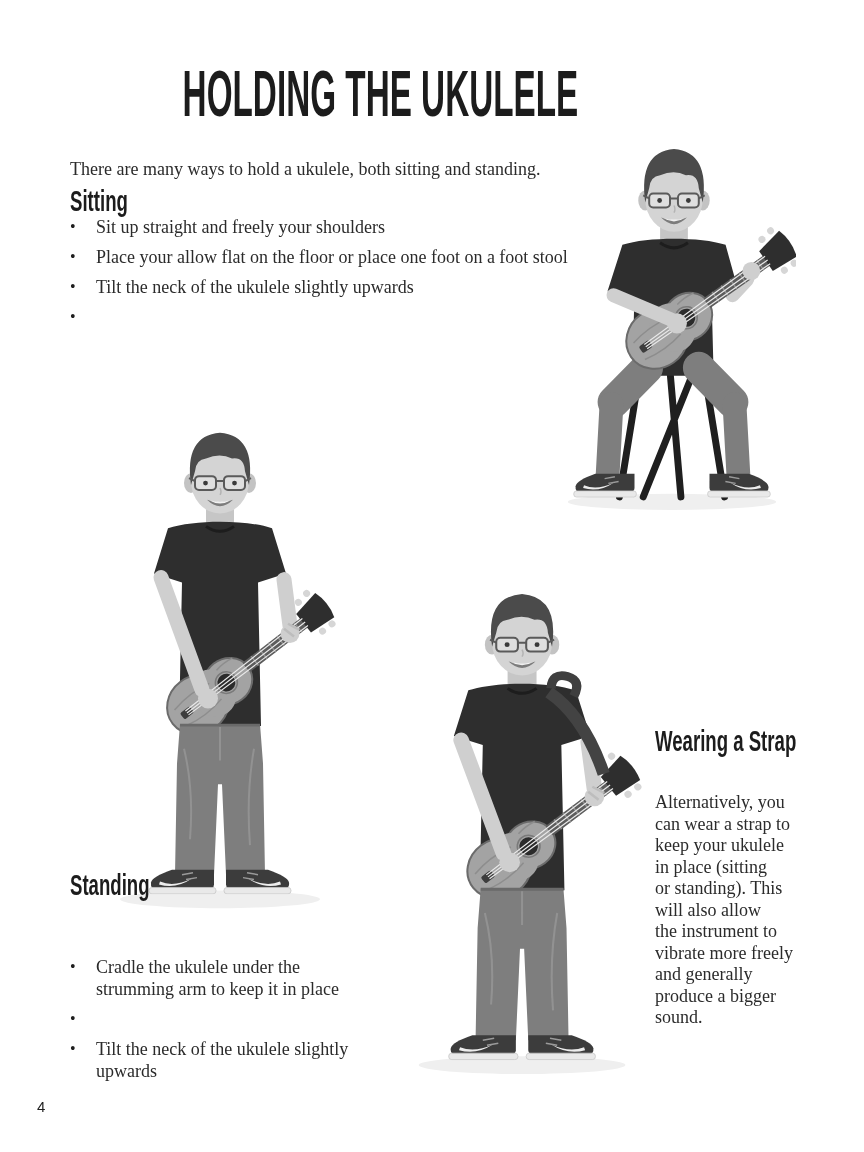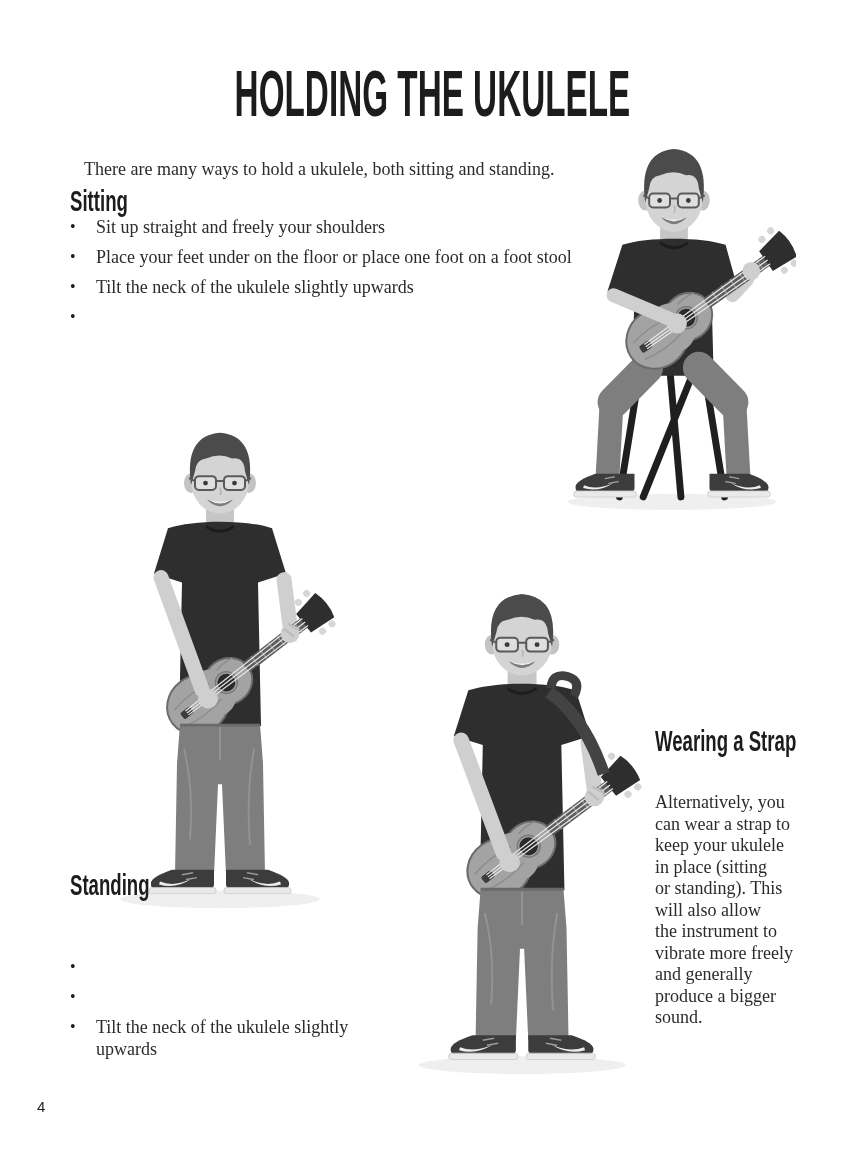--- a/index.html
+++ b/index.html
@@ -14,27 +14,27 @@
   
   .h-condensed{
     display:inline-block;
     font-family:"Liberation Sans", sans-serif;
     font-weight:700;
     color:#1c1c1c;
     white-space:nowrap;
   }
   .title{
     position:absolute;top:62px;left:0;width:864px;
-    text-align:center;font-size:64px;line-height:1;
+    font-size:64px;line-height:1;
   }
   .title .h-condensed{transform:scaleX(0.52);transform-origin:50% 50%;}
   .sec-heading{position:absolute;font-size:30px;line-height:33px;text-decoration:underline;}
   .sec-heading .h-condensed{transform:scaleX(0.62);transform-origin:left center;}
   .intro{
-    position:absolute;left:84px;top:140px;
+    position:absolute;left:70px;top:140px;
     font-size:18px;line-height:22px;white-space:pre;color:#2b2b2b;
   }
   .bullets{
     position:absolute;list-style:none;margin:0;padding:0;
     font-size:18px;line-height:22px;color:#2b2b2b;
   }
   .bullets li{display:flex;margin-bottom:8px;}
   .bullets .dot{flex:none;width:26px;font-size:16px;line-height:22px;color:#1e1e1e;}
   .bullets .txt{white-space:pre;}
   .strap-body{
@@ -163,21 +163,21 @@
   <div class="sec-heading" style="left:70px;top:184px;">
     <span class="h-condensed">Sitting</span>
   </div>
   <ul class="bullets" style="left:70px;top:216px;">
     <li>
       <span class="dot">•</span>
       <span class="txt">Sit up straight and freely your shoulders</span>
     </li>
     <li>
       <span class="dot">•</span>
-      <span class="txt">Place your feet under on the floor or place one foot on a foot stool</span>
+      <span class="txt">Place your allow flat on the floor or place one foot on a foot stool</span>
     </li>
     <li>
       <span class="dot">•</span>
       <span class="txt">Tilt the neck of the ukulele slightly upwards</span>
     </li>
     <li>
       <span class="dot">•</span>
     </li>
   </ul>
 
@@ -217,20 +217,22 @@
 and generally
 produce a bigger
 sound.</p>
 
   <div class="sec-heading" style="left:70px;top:868px;">
     <span class="h-condensed">Standing</span>
   </div>
   <ul class="bullets" style="left:70px;top:956px;">
     <li>
       <span class="dot">•</span>
+      <span class="txt">Cradle the ukulele under the
+strumming arm to keep it in place</span>
     </li>
     <li>
       <span class="dot">•</span>
     </li>
     <li>
       <span class="dot">•</span>
       <span class="txt">Tilt the neck of the ukulele slightly
 upwards</span>
     </li>
   </ul>

